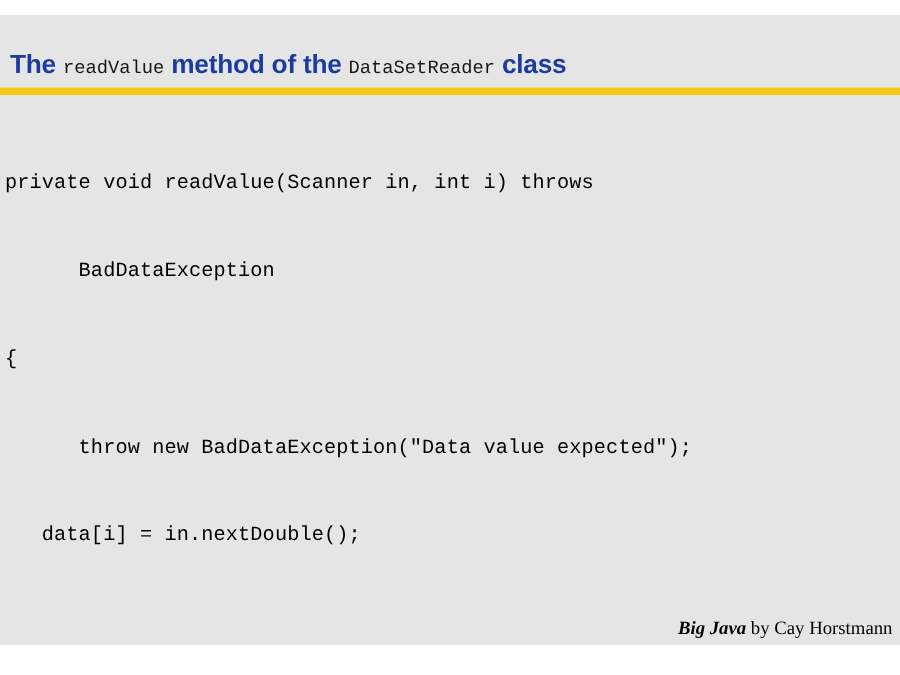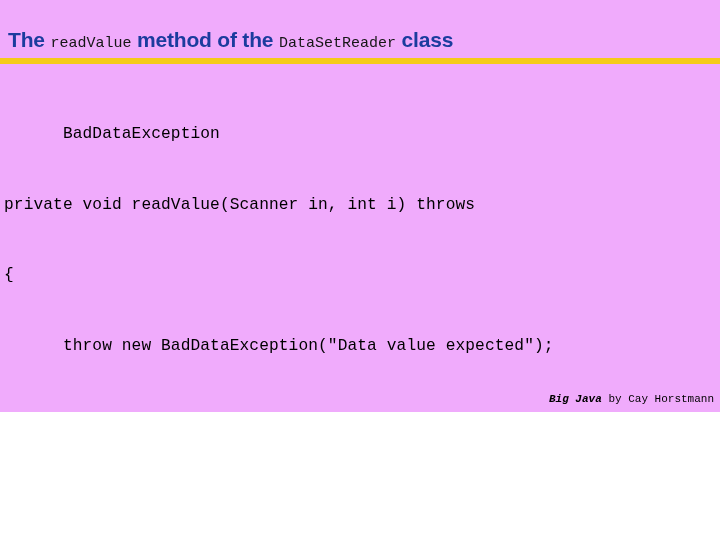--- a/index.html
+++ b/index.html
@@ -11,24 +11,24 @@
     height: 540px;
     background: #ffffff;
     font-family: "Liberation Sans", sans-serif;
     overflow: hidden;
     position: relative;
   }
 
   
   .slide {
     position: absolute;
-    left: 0; top: 0;
+    left: 0; top: 12px;
     width: 720px;
-    height: 412px;
-    background: #f0abfc;
+    height: 504px;
+    background: #e5e5e5;
   }
 
   
   .title-block {
     position: absolute;
     left: 8px;
     top: 27px;
     width: 704px;
     height: 30px;
     white-space: nowrap;
@@ -77,22 +77,22 @@
     height: 23.5px;
   }
 
   
   .footer {
     position: absolute;
     right: 6px;
     bottom: 6px;
     text-align: right;
     color: #000000;
-    font-family: Liberation Mono, monospace;
-    font-size: 11px;
+    font-family: Liberation Serif, serif;
+    font-size: 15px;
     line-height: 14px;
   }
   .footer-line1 { white-space: nowrap; }
   .footer-line2 { white-space: nowrap; }
   .book-title {
     font-style: italic;
     font-weight: bold;
   }
   .by-author { font-weight: normal; }
 </style>
@@ -101,24 +101,25 @@
 
 <div class="slide">
 
   <div class="title-block">
     <span class="t-blue">The </span><span class="t-mono">readValue</span><span class="t-blue"> method of the </span><span class="t-mono">DataSetReader</span><span class="t-blue"> class</span>
   </div>
 
   <div class="title-rule"></div>
 
   <div class="code-block">
+    <div class="code-line">private void readValue(Scanner in, int i) throws</div>
     <div class="code-line">      BadDataException</div>
-    <div class="code-line">private void readValue(Scanner in, int i) throws</div>
     <div class="code-line">{</div>
     <div class="code-line">      throw new BadDataException("Data value expected");</div>
+    <div class="code-line">   data[i] = in.nextDouble();</div>
     
   </div>
 
   <div class="footer">
     <div class="footer-line1"><span class="book-title">Big Java</span><span class="by-author"> by Cay Horstmann</span></div>
   </div>
 
 </div>
 
 </body></html>

